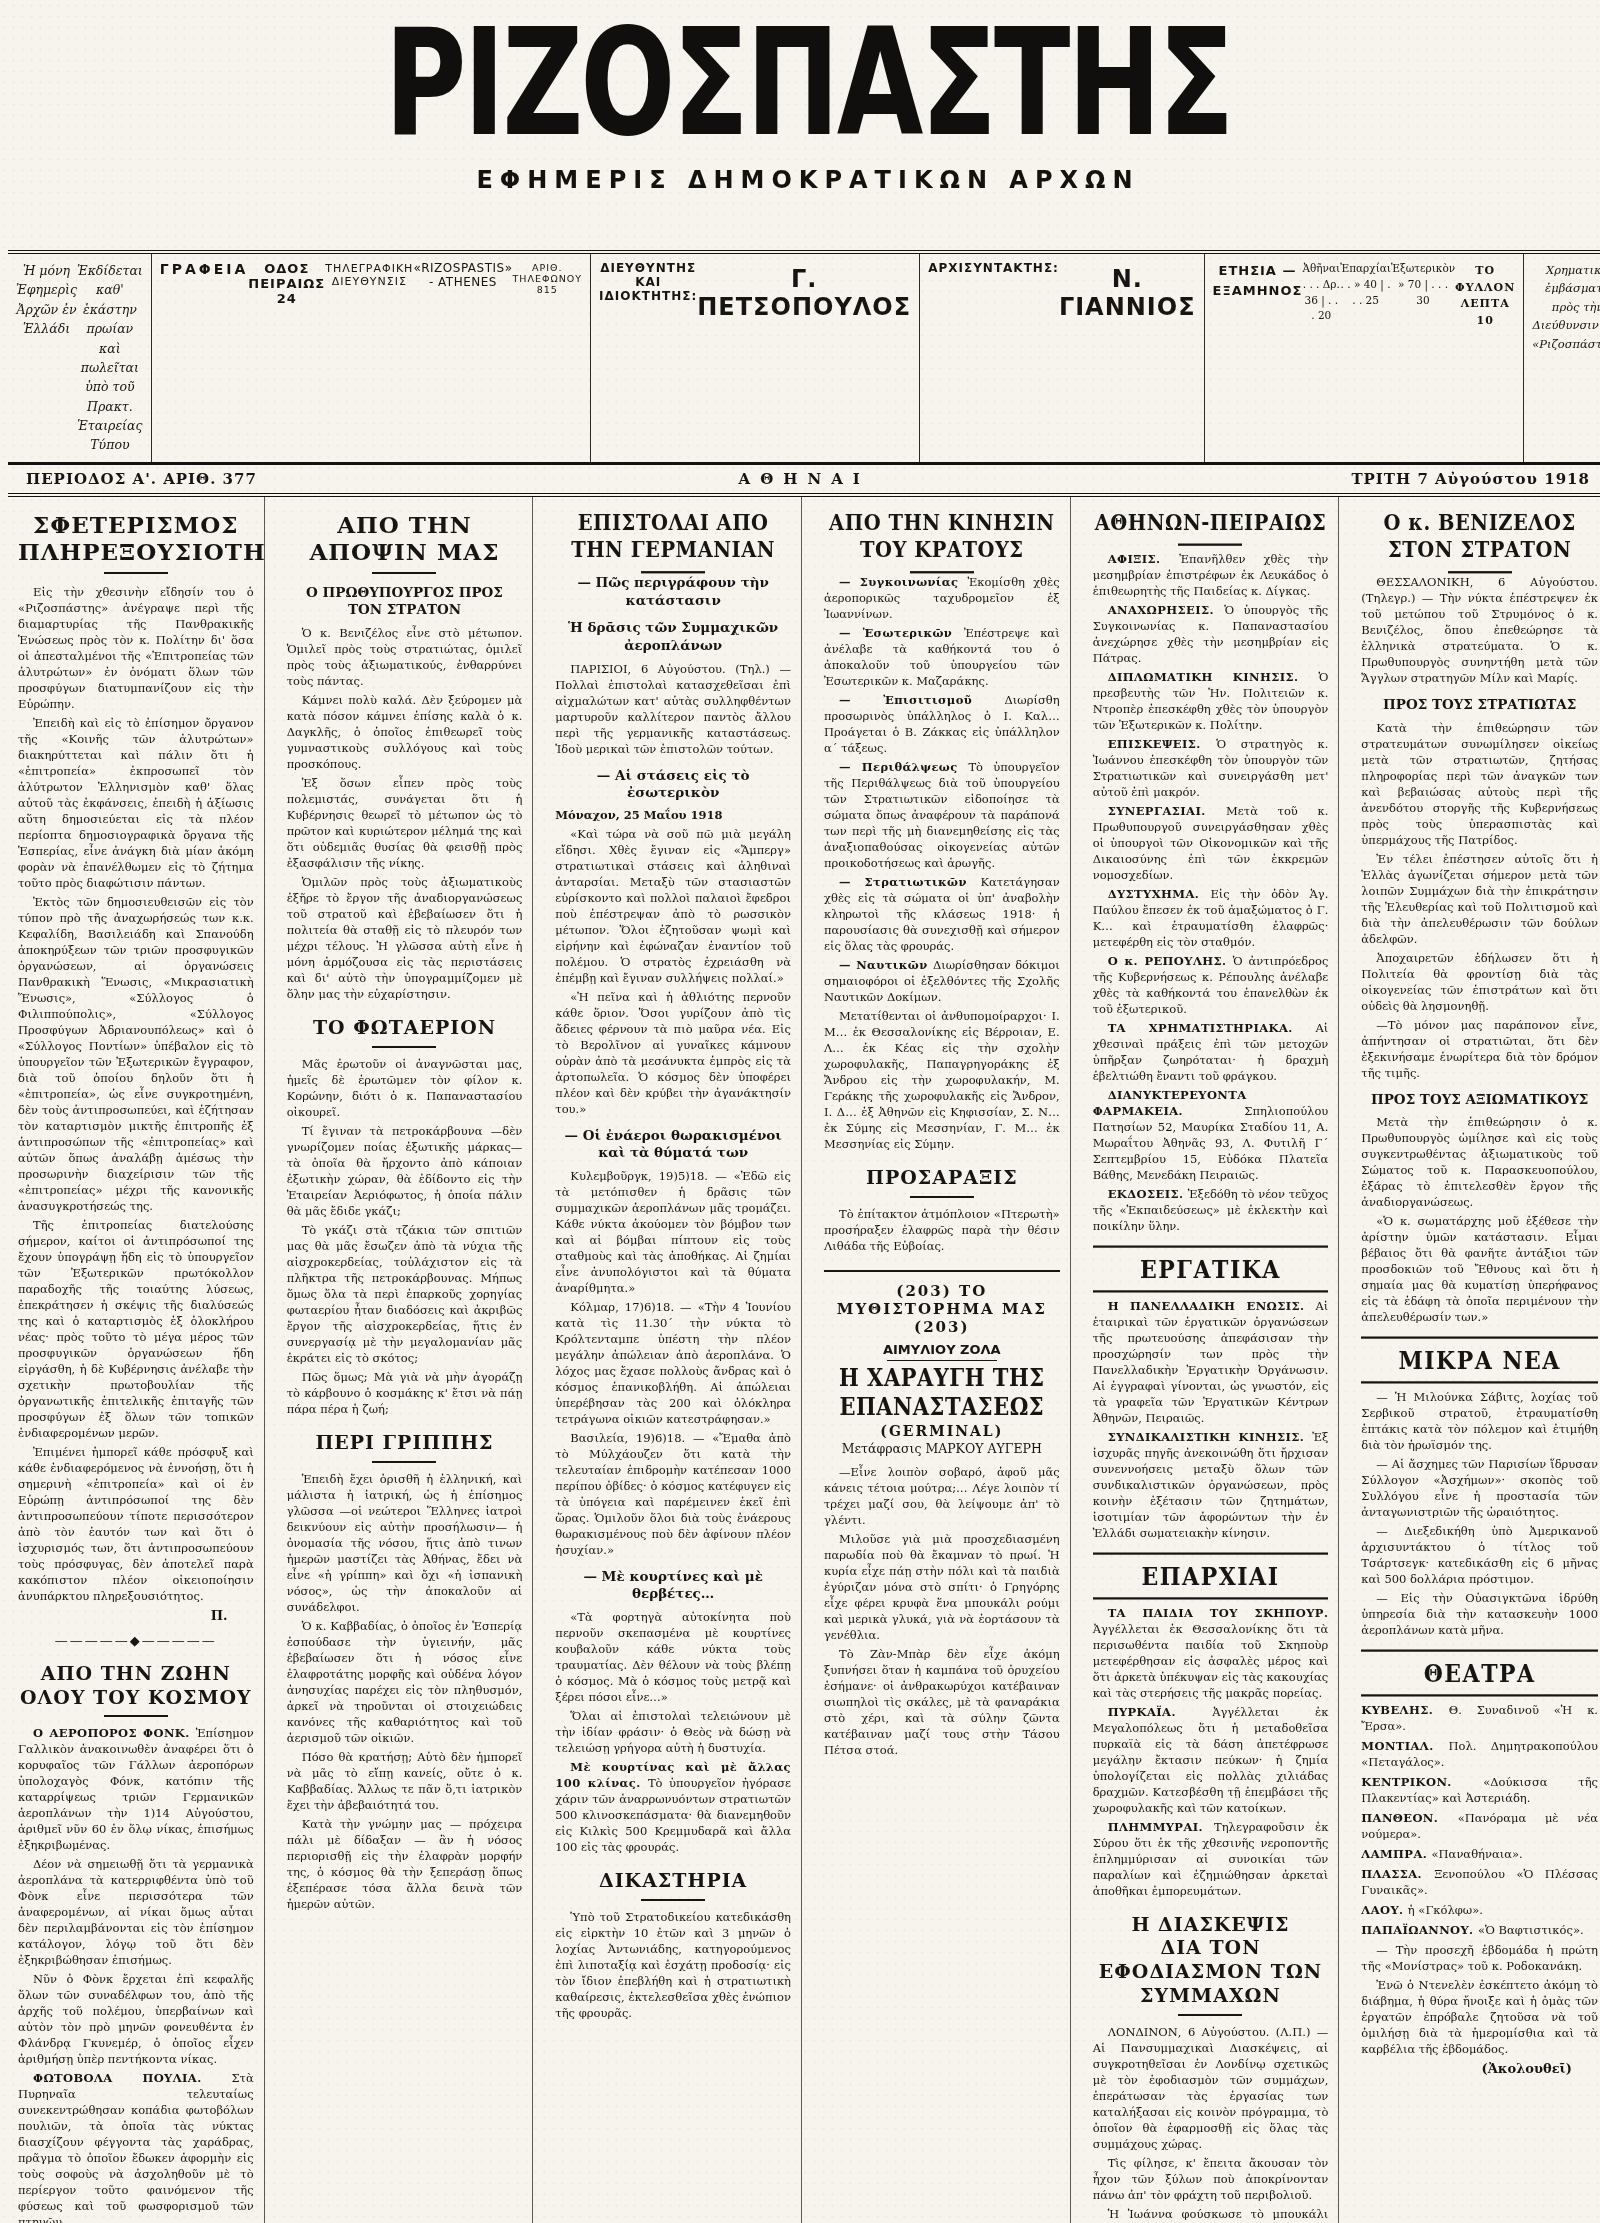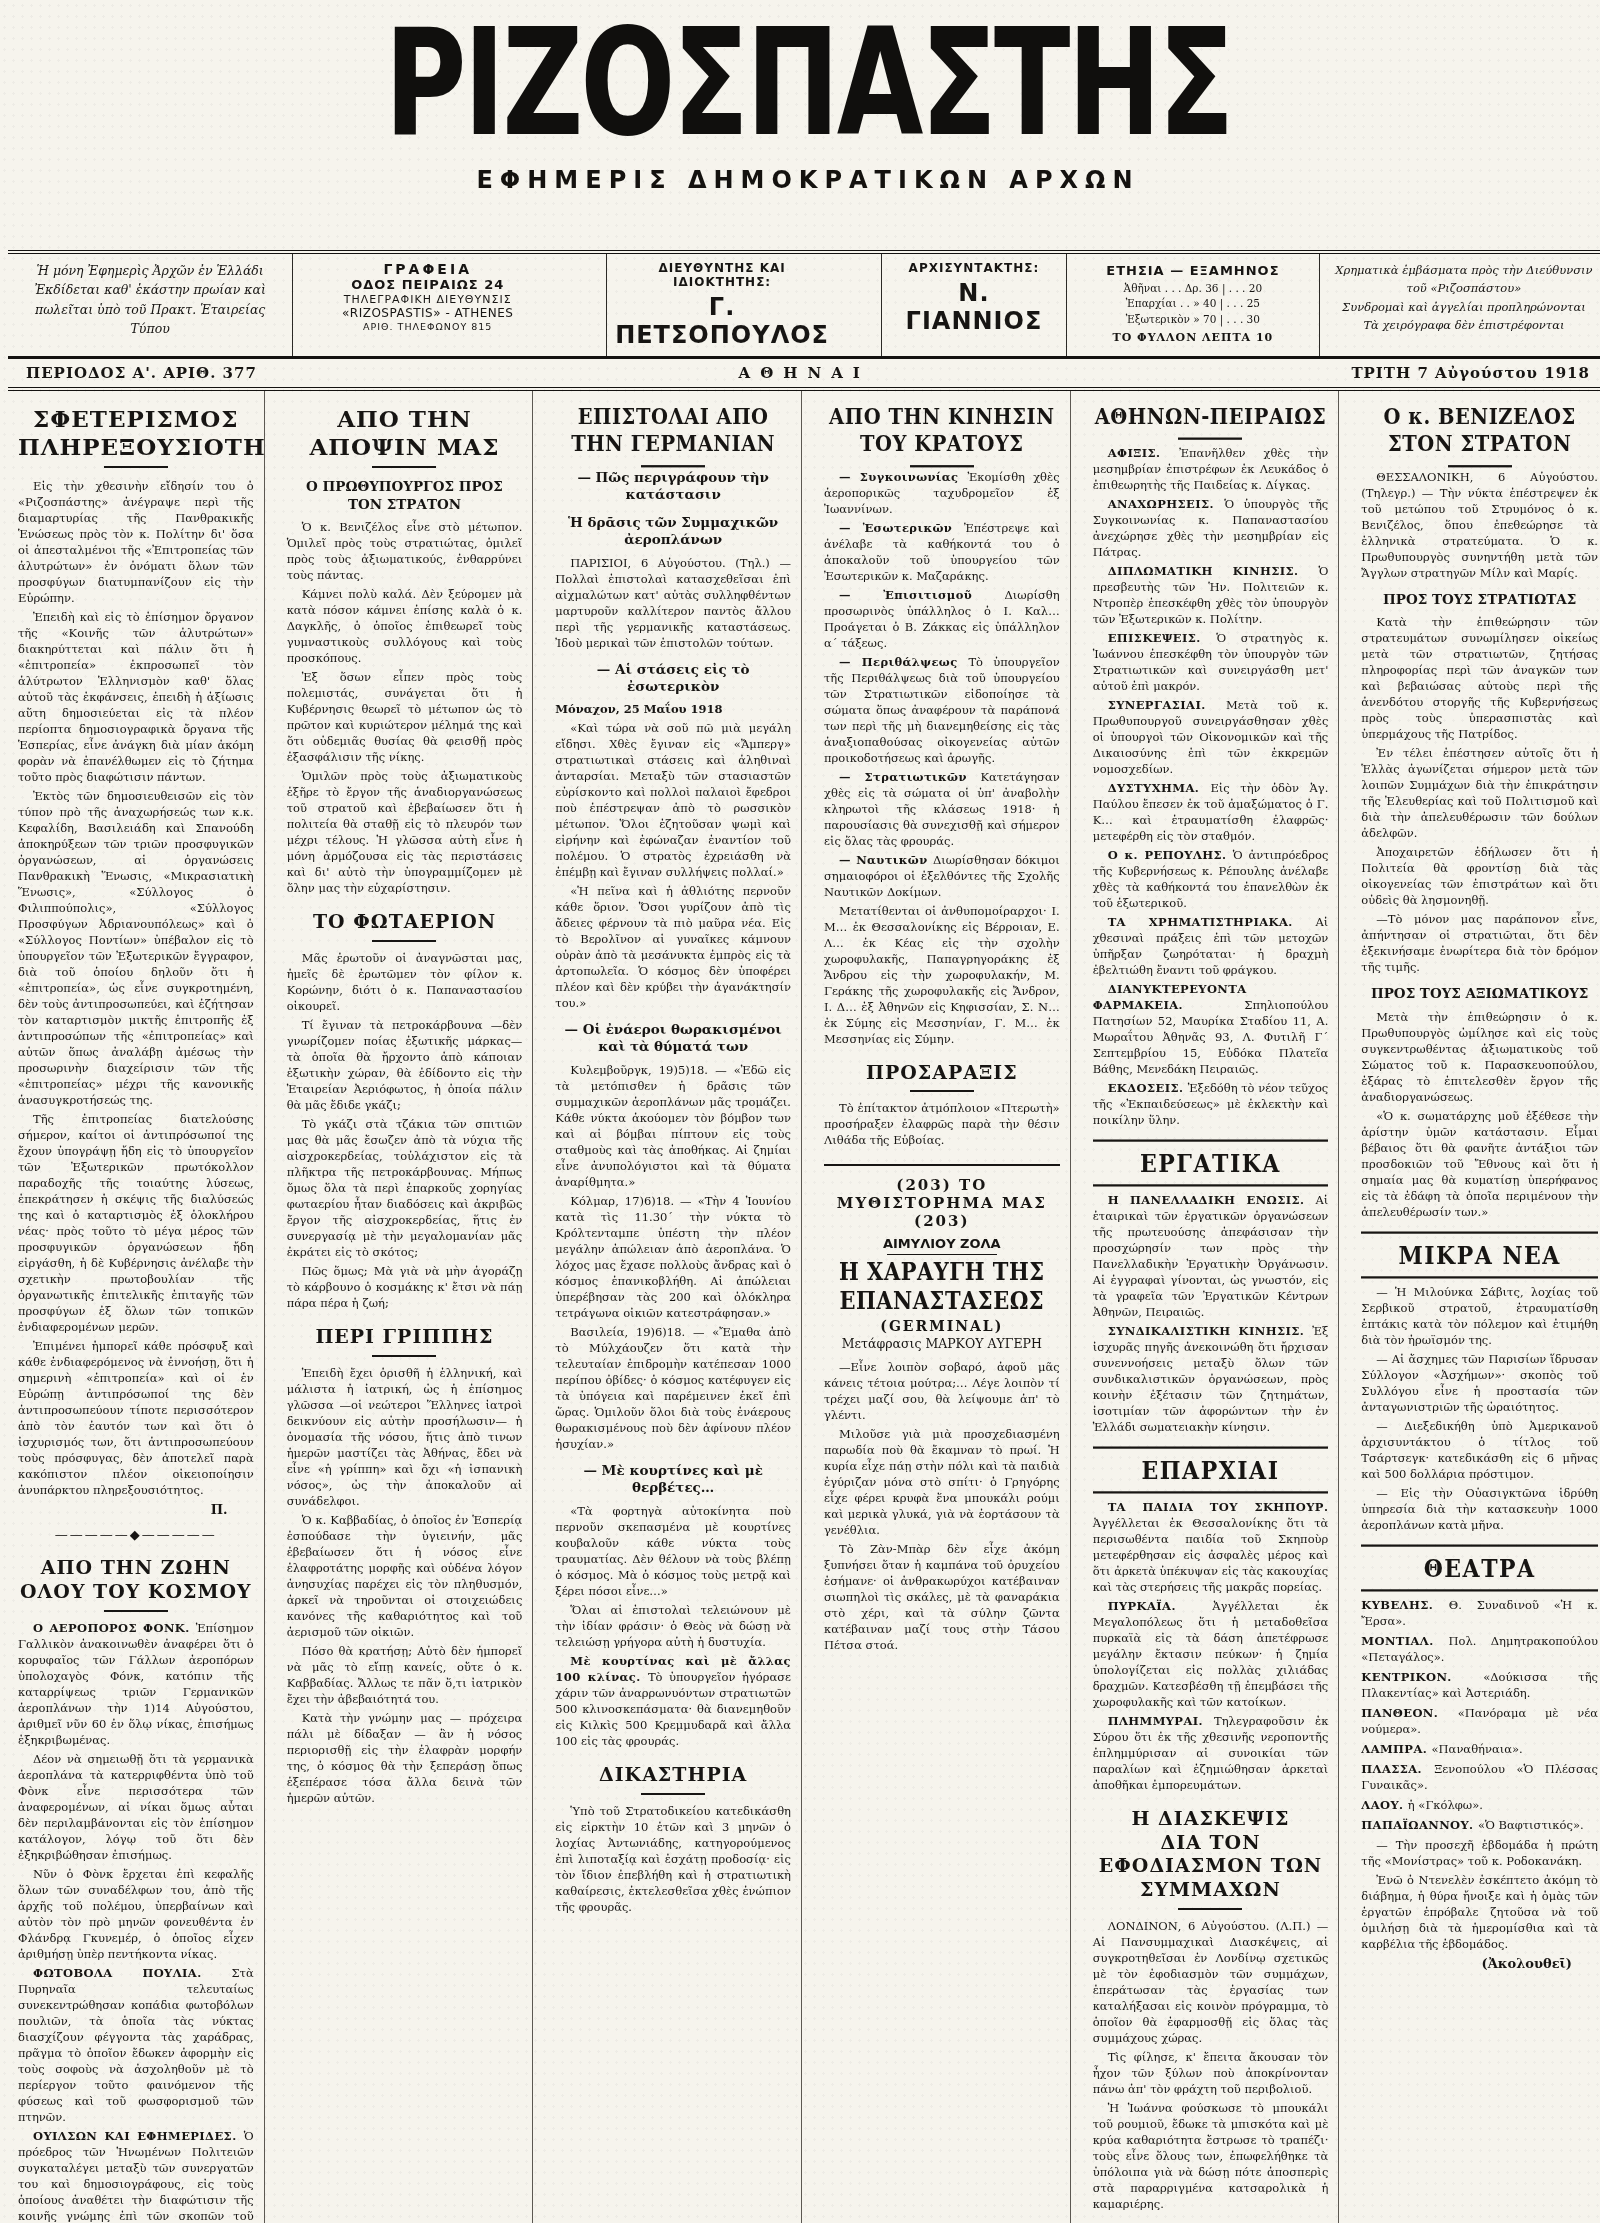--- a/index.html
+++ b/index.html
@@ -9,30 +9,30 @@
   
   .masthead{text-align:center;padding-top:6px;height:244px;}
   .mast-title{display:inline-block;font-family:"DejaVu Sans",sans-serif;font-weight:bold;
       font-size:112px;letter-spacing:-3px;transform:scaleY(1.32);transform-origin:center 70%;
       margin-top:28px;line-height:1;color:#100f0d;}
   .mast-sub{font-family:"DejaVu Sans",sans-serif;font-weight:bold;font-size:24px;letter-spacing:7px;
       margin-top:20px;color:#14120f;}
   
   .band{border-top:4px double #141210;border-bottom:3px solid #141210;display:grid;
         grid-template-columns:1.18fr 1.12fr 1.1fr .95fr 1.05fr 1.2fr;min-height:88px;}
-  .band .cell{border-left:1px solid #2c2a26;padding:7px 8px;display:flex;flex-direction:column;justify-content:flex-start;}
+  .band .cell{border-left:1px solid #2c2a26;padding:7px 8px;display:flex;flex-direction:row;justify-content:space-between;}
   .band .cell:first-child{border-left:none;}
   .notice{font-style:italic;font-size:12.5px;line-height:1.55;text-align:center;}
   .offices{text-align:center;font-family:"DejaVu Sans",sans-serif;}
   .offices .t1{font-weight:bold;font-size:14px;letter-spacing:3px;}
   .offices .t2{font-weight:bold;font-size:13px;letter-spacing:1px;}
   .offices .t3{font-size:11px;letter-spacing:1px;margin-top:1px;}
   .offices .t4{font-size:12px;letter-spacing:.5px;}
   .offices .t5{font-size:9.5px;letter-spacing:1px;margin-top:1px;}
-  .person{text-align:center;font-family:"DejaVu Sans",sans-serif;margin-left:44px;}
+  .person{text-align:center;font-family:"DejaVu Sans",sans-serif;}
   .person .lab{font-weight:bold;font-size:12px;letter-spacing:1px;}
   .person .nm{font-weight:bold;font-size:24px;letter-spacing:1px;margin-top:4px;}
   .prices{font-size:10.5px;text-align:center;line-height:1.5;}
   .prices .hd{font-family:"DejaVu Sans",sans-serif;font-weight:bold;font-size:13px;letter-spacing:1px;}
   .prices .ft{font-weight:bold;margin-top:2px;font-size:11px;letter-spacing:1px;}
   .rnotice{font-size:11.5px;font-style:italic;text-align:center;line-height:1.6;}
   
   .dateline{border-bottom:4px double #141210;display:flex;justify-content:space-between;align-items:center;
             padding:5px 18px;font-weight:bold;font-size:15px;letter-spacing:1px;}
   .dateline .mid{letter-spacing:10px;}

